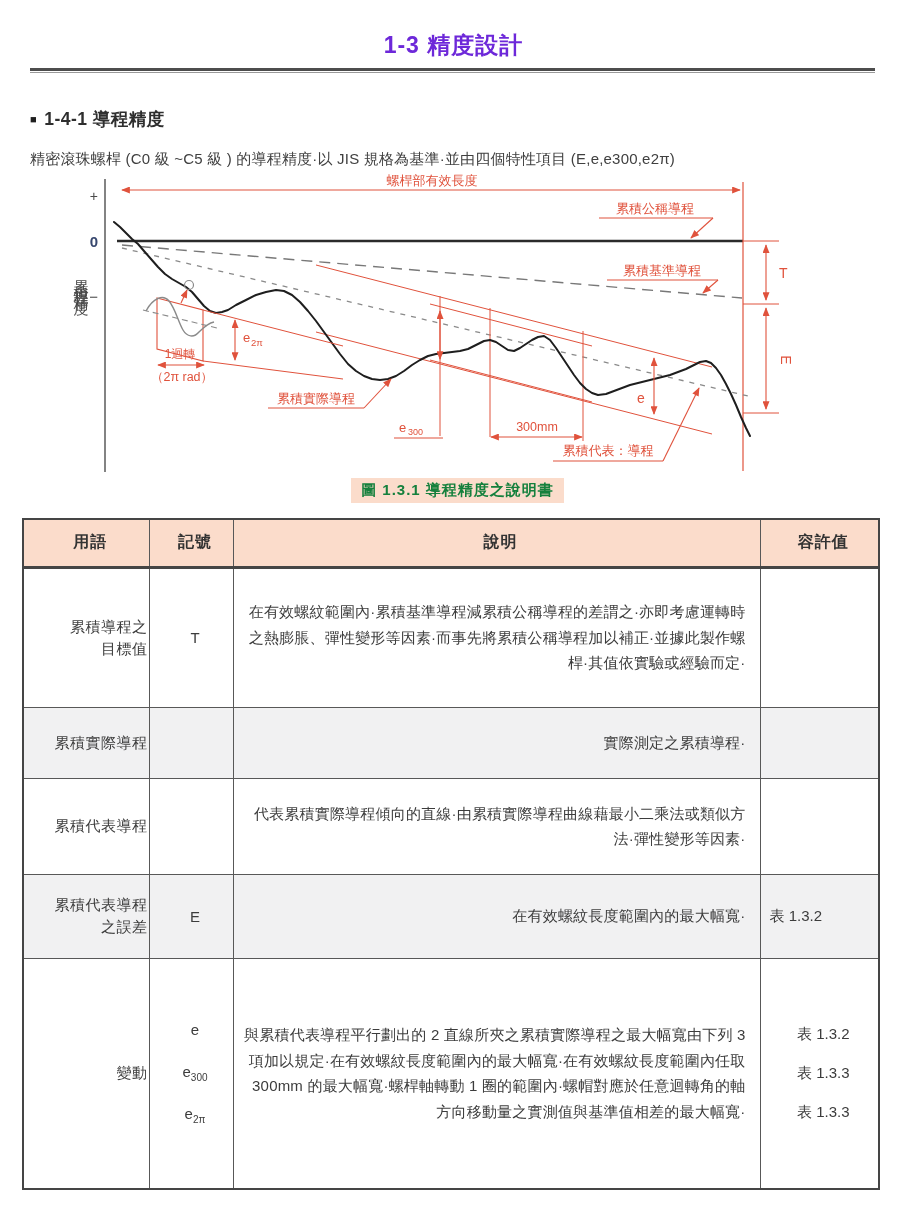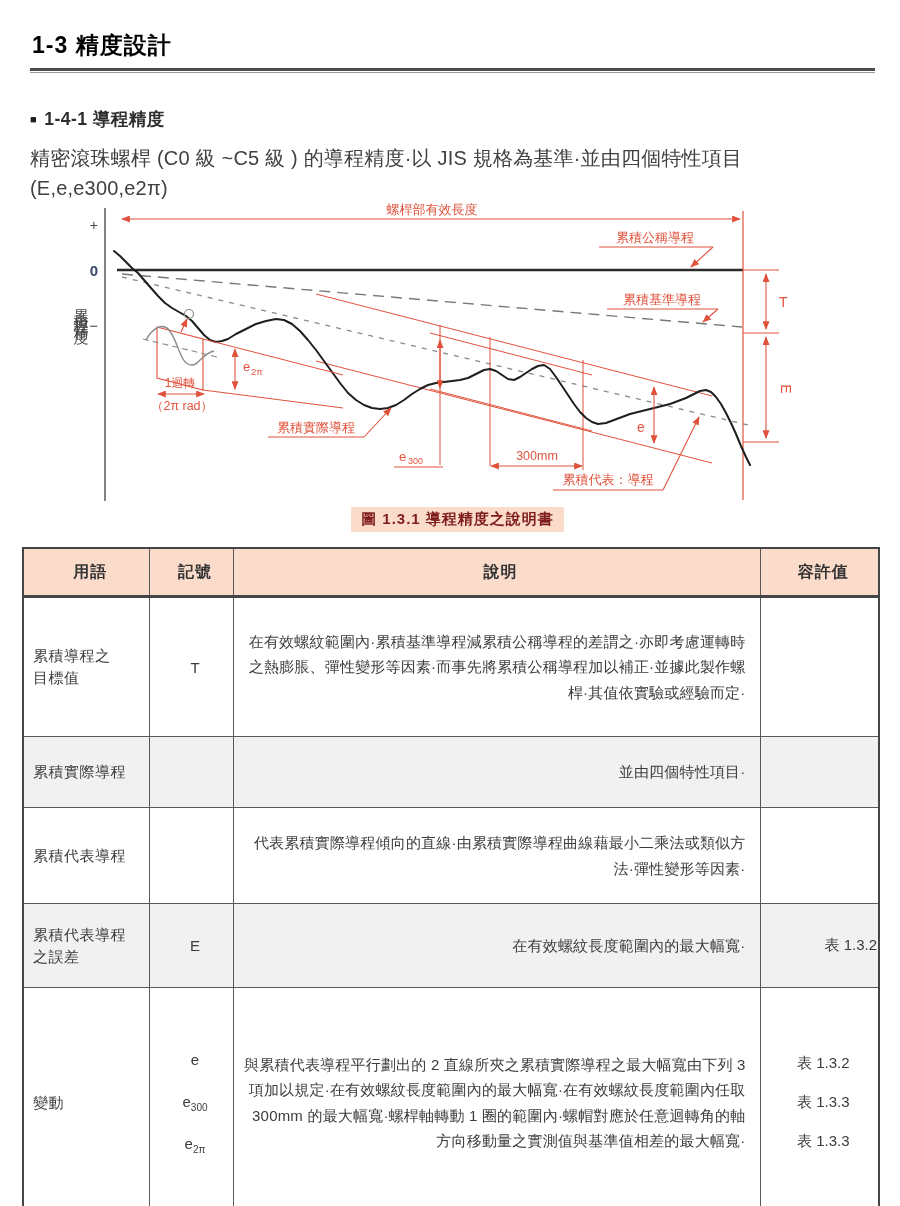--- a/index.html
+++ b/index.html
@@ -4,59 +4,60 @@
 <style>
   html,body{margin:0;padding:0;}
   body{
     width:900px;height:1206px;background:#ffffff;overflow:hidden;
     font-family:"Liberation Sans","DejaVu Sans",sans-serif;
     color:#3d3d3d;
     -webkit-font-smoothing:antialiased;
   }
   .content{padding:0 25px 0 30px;}
   .page-title{
-    margin:30px 0 0 2px;font-size:23px;font-weight:bold;color:#000000;
+    margin:30px 0 0 2px;font-size:23px;font-weight:bold;color:#6d28d9;
     letter-spacing:1px;
+    text-align:center;
   }
   .title-rule{margin-top:7px;}
   .title-rule .r1{height:3px;background:#4d4d4d;}
   .title-rule .r2{height:1px;background:#9a9a9a;margin-top:1px;}
   .section-head{
     margin:34px 0 0 0;font-size:17.5px;font-weight:bold;color:#2e2e2e;
     display:flex;align-items:center;gap:7px;letter-spacing:0.5px;
   }
   .section-head .bullet{font-size:11px;line-height:1;color:#1f1f1f;}
-  .intro{margin-top:13px;font-size:20px;line-height:29.5px;color:#404040;letter-spacing:0.2px;}
+  .intro{margin-top:13px;font-size:15px;line-height:29.5px;color:#404040;letter-spacing:0.2px;}
   .figure-wrap{position:relative;width:900px;height:300px;margin-top:0;}
   .ylab{
     position:absolute;left:71px;top:94px;
     writing-mode:vertical-rl;text-orientation:upright;
     font-size:15px;letter-spacing:4px;color:#474747;
   }
   .caption-row{text-align:center;margin:4px 0 0 0;padding-left:15px;}
   .fig-caption{
-    display:inline-block;background:#fbdccb;color:#7f1d1d;
+    display:inline-block;background:#fbdccb;color:#15803d;
     font-size:15px;font-weight:bold;padding:3px 10px;letter-spacing:1px;
   }
   table.spec{
     border-collapse:collapse;margin:15px 0 0 22px;width:856px;table-layout:fixed;
     border:2px solid #454545;
   }
   table.spec th,table.spec td{
     border:1.4px solid #585858;vertical-align:middle;
     font-size:15px;color:#3c3c3c;padding-left:9px;
   }
   table.spec th{
     background:#fbdccb;font-size:16px;font-weight:bold;color:#333;
     height:44px;border-bottom:3px solid #454545;letter-spacing:1px;
   }
-  td.term{text-align:left;white-space:pre-line;line-height:22px;letter-spacing:0.5px;}
+  td.term{text-align:right;white-space:pre-line;line-height:22px;letter-spacing:0.5px;}
   td.sym{text-align:center;font-size:15.5px;}
   td.desc{padding:10px 14px;line-height:25.5px;text-align:right;letter-spacing:0.2px;}
-  td.allow{text-align:right;}
+  td.allow{text-align:left;}
   tr.alt td{background:#f1f1f2;}
   tr.r1 td{height:118px;}
   tr.r2 td{height:50px;}
   tr.r3 td{height:75px;}
   tr.r4 td{height:63px;}
   tr.r5 td{height:209px;}
   .symstack{display:flex;flex-direction:column;align-items:center;gap:22px;}
   .allowstack{display:flex;flex-direction:column;align-items:center;gap:20px;}
   sub.sm{font-size:10px;}
   svg text{font-family:"Liberation Sans","DejaVu Sans",sans-serif;}
@@ -189,21 +190,21 @@
     <tr class="r1">
       <td class="term">累積導程之
 目標值</td>
       <td class="sym">T</td>
       <td class="desc">在有效螺紋範圍內·累積基準導程減累積公稱導程的差謂之·亦即考慮運轉時之熱膨脹、彈性變形等因素·而事先將累積公稱導程加以補正·並據此製作螺桿·其值依實驗或經驗而定·</td>
       <td class="allow"></td>
     </tr>
     <tr class="r2 alt">
       <td class="term">累積實際導程</td>
       <td class="sym"></td>
-      <td class="desc">並由四個特性項目·</td>
+      <td class="desc">實際測定之累積導程·</td>
       <td class="allow"></td>
     </tr>
     <tr class="r3">
       <td class="term">累積代表導程</td>
       <td class="sym"></td>
       <td class="desc">代表累積實際導程傾向的直線·由累積實際導程曲線藉最小二乘法或類似方法·彈性變形等因素·</td>
       <td class="allow"></td>
     </tr>
     <tr class="r4 alt">
       <td class="term">累積代表導程

